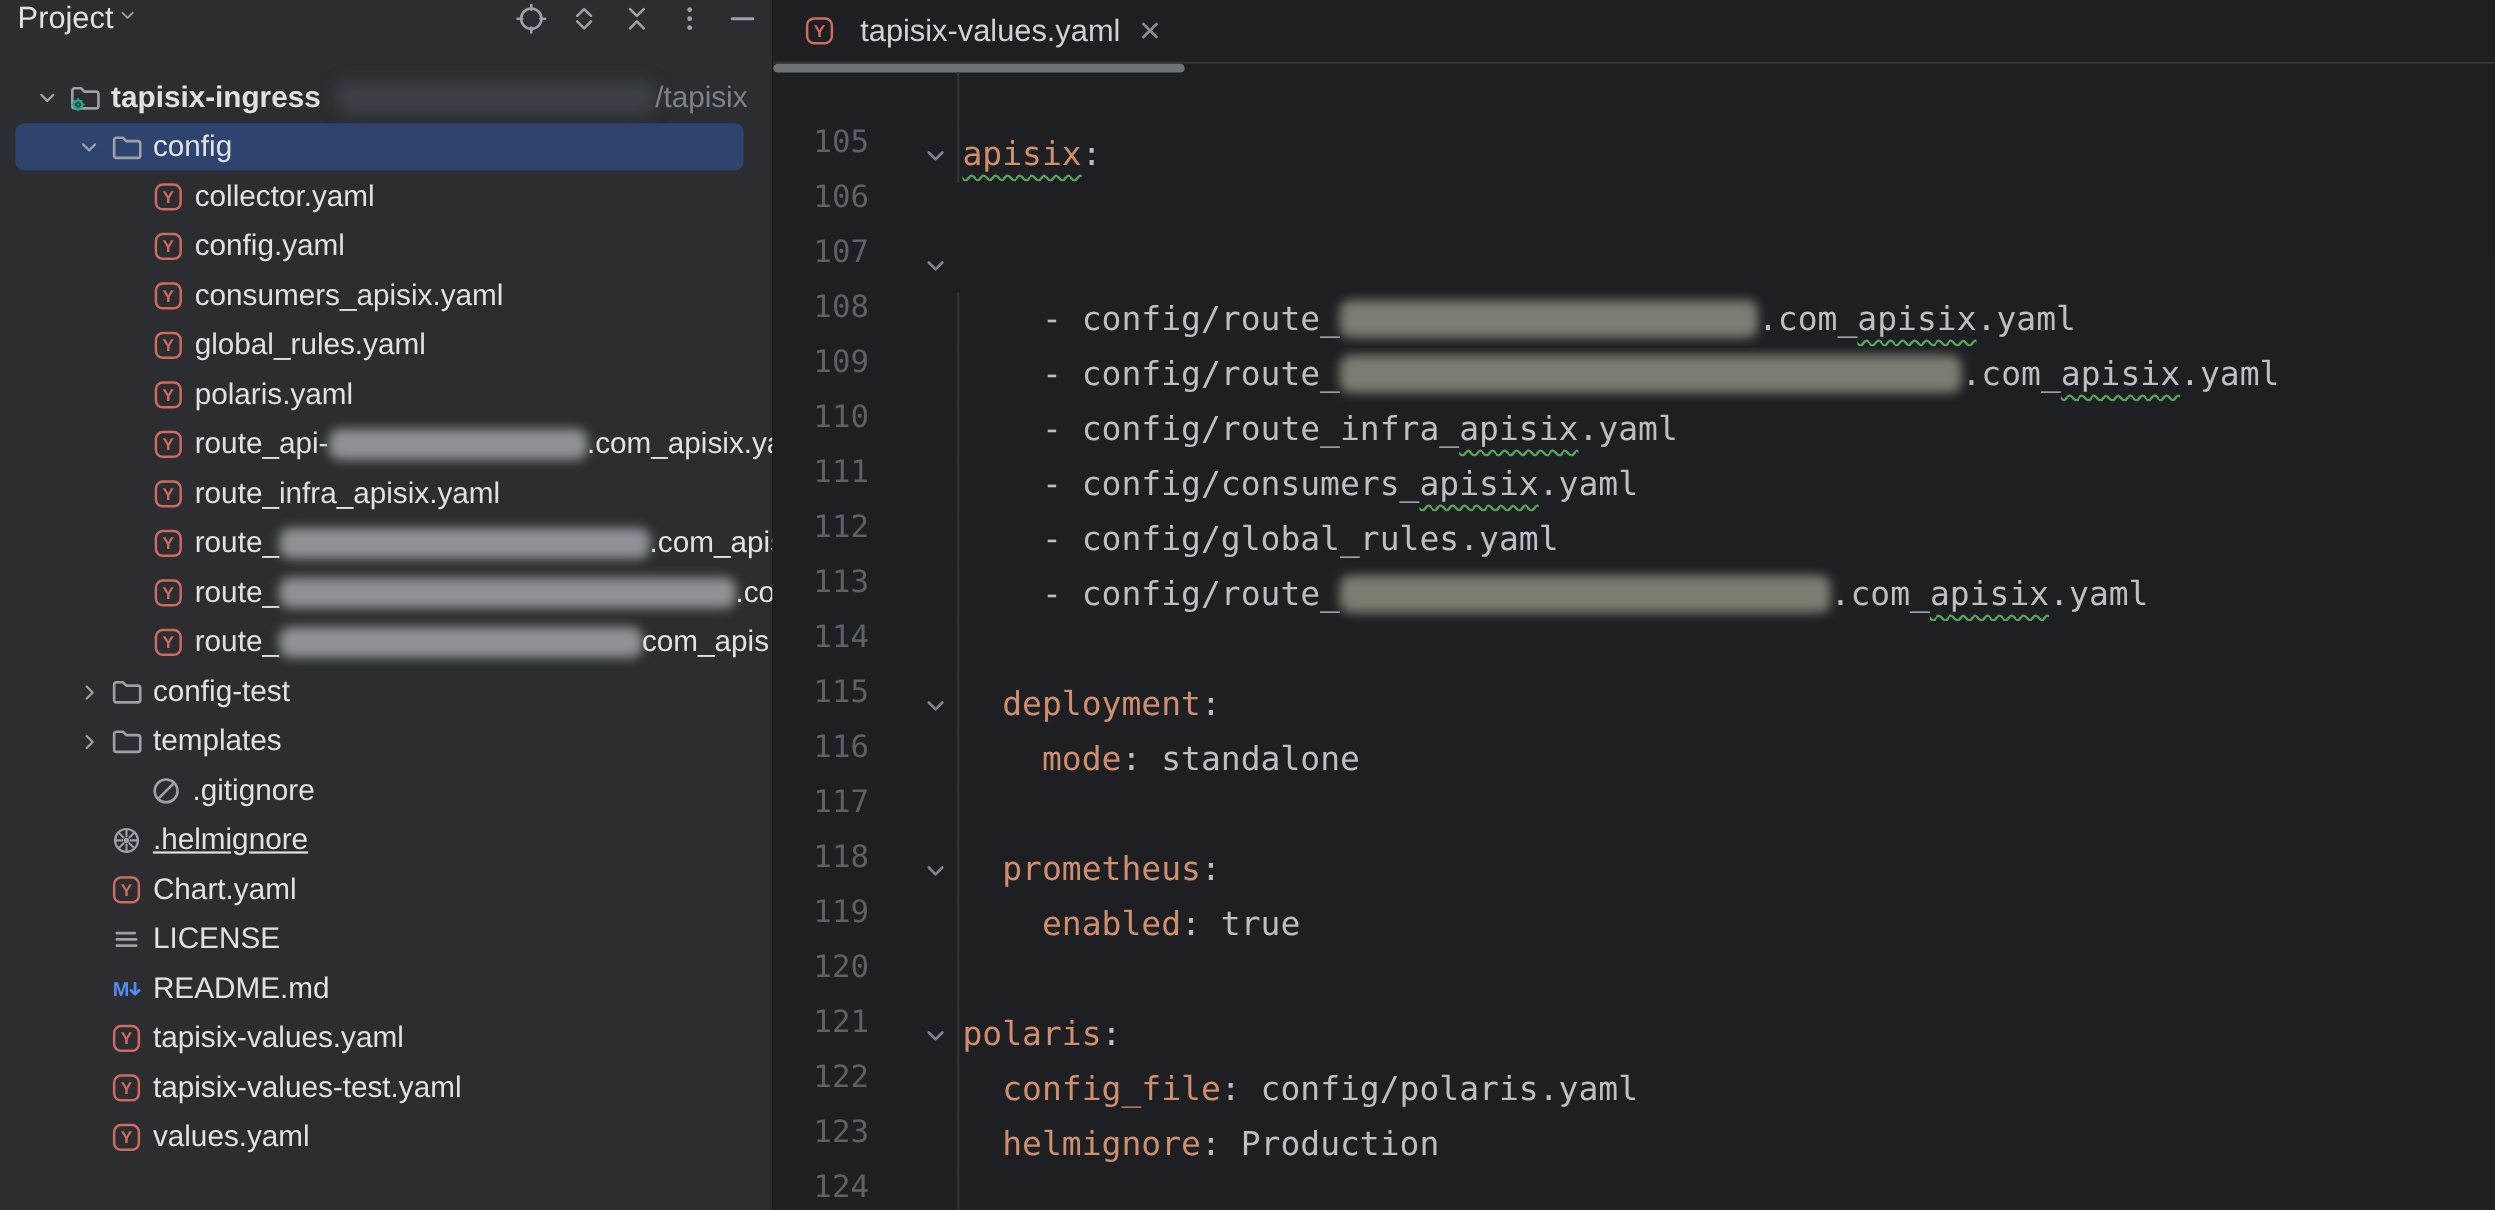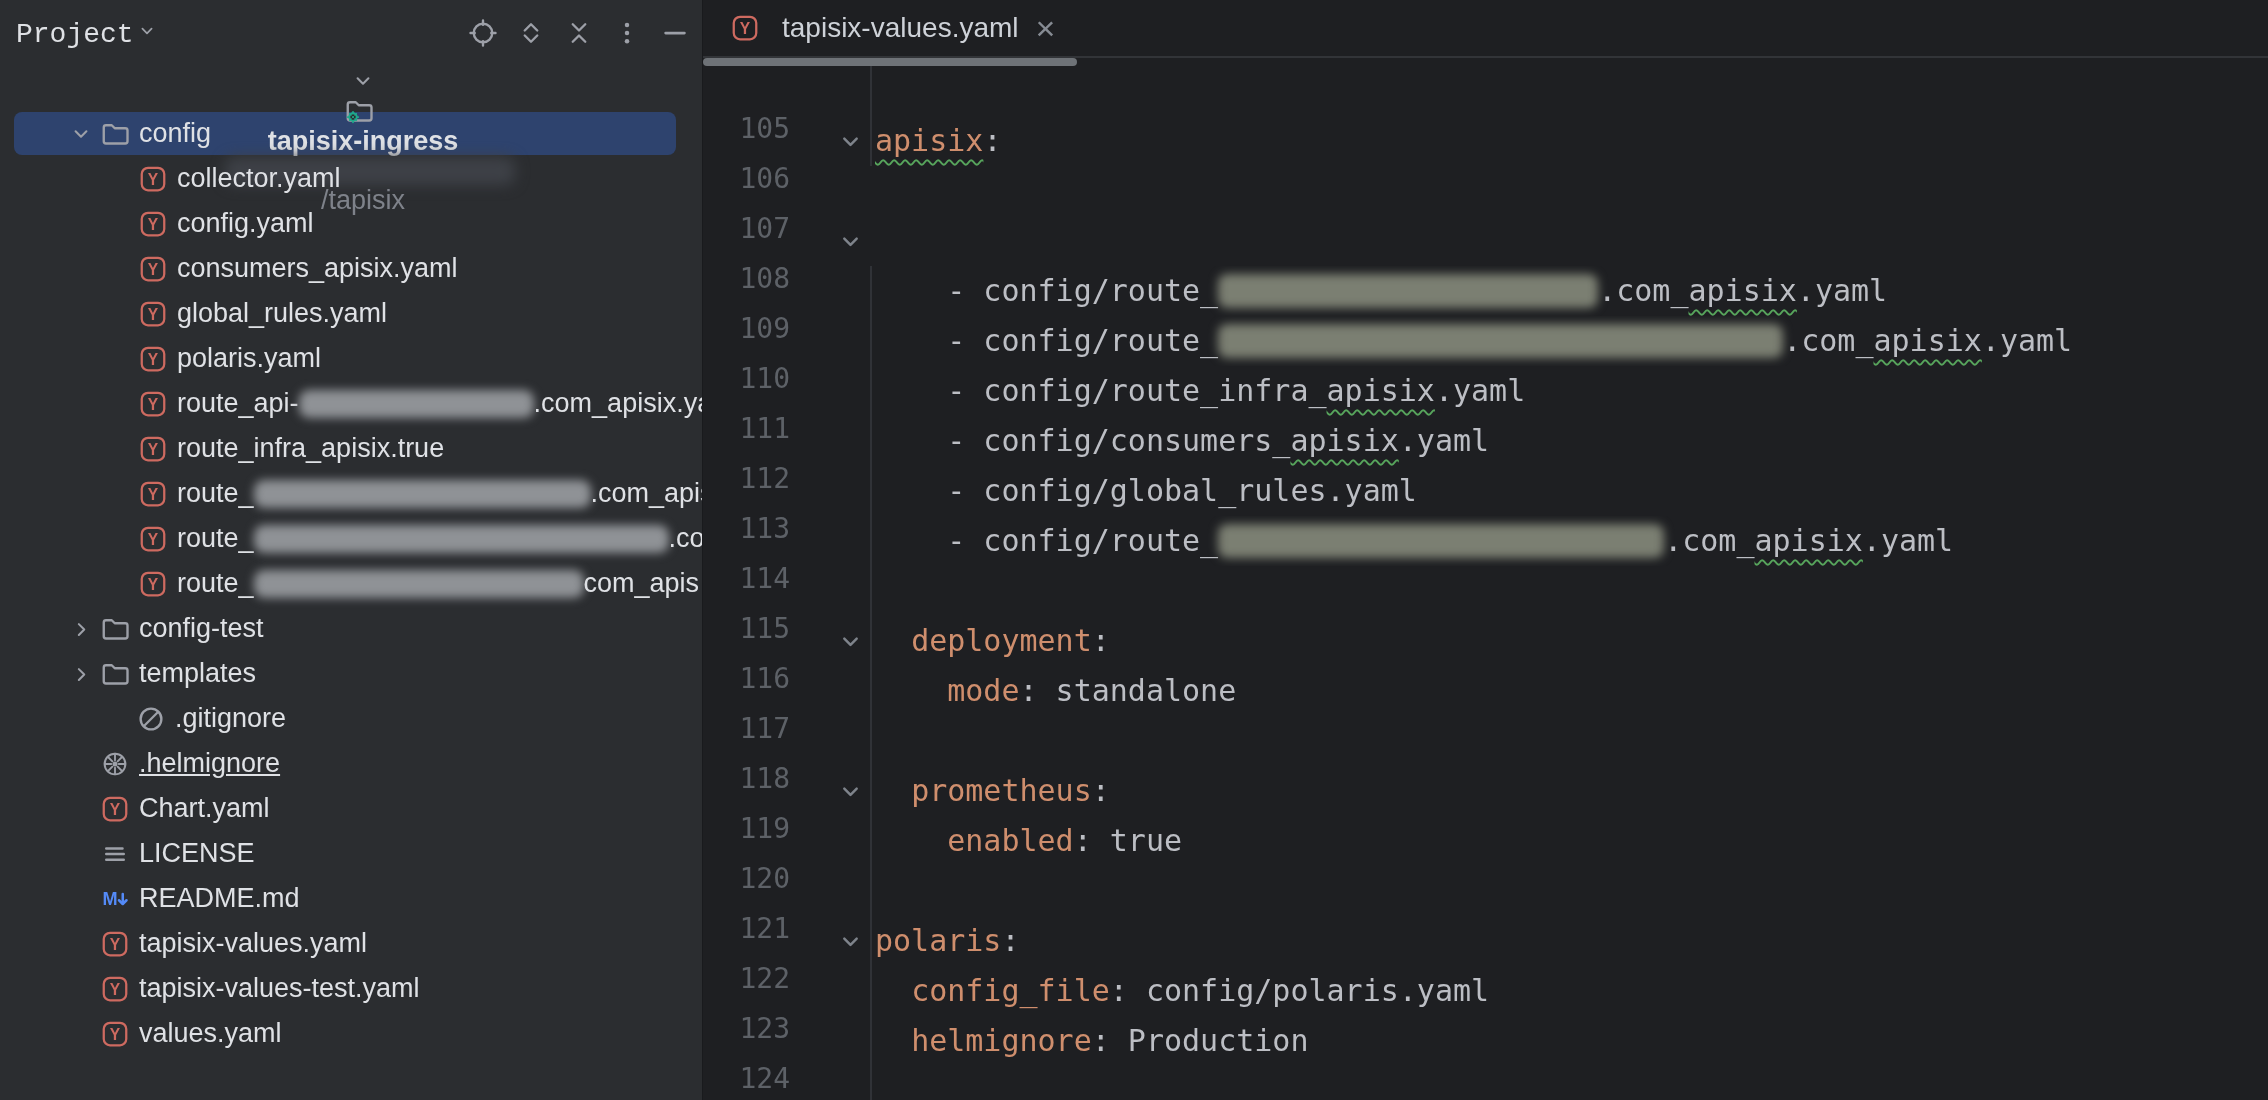--- a/index.html
+++ b/index.html
@@ -2,21 +2,21 @@
 <html><head>
 <meta charset="utf-8">
 <style>
   html,body { margin:0; padding:0; background:#141517; }
   .app { width:2268px; height:1100px; display:flex; overflow:hidden; position:relative;
          font-family:"Liberation Sans", sans-serif; background:#1E1F22; }
 
   
   .sidebar { width:703px; flex:none; background:#2B2D30; overflow:hidden; box-sizing:border-box;
              border-right:1px solid #191A1D; }
-  .sb-header { height:50px; display:flex; align-items:flex-end; padding:0 10px 0 16px;font-family:Liberation Mono, monospace; }
+  .sb-header { height:50px; display:flex; align-items:flex-start; padding:0 10px 0 16px; }
   .panel-title { color:#DFE1E5; font-size:28px; display:inline-flex; align-items:center; gap:2px; cursor:default; }
   .spacer { flex:1; }
   .tbicon { width:34px; height:34px; flex:none; display:flex; align-items:center; justify-content:center; margin-left:14px; }
   .tree { padding-top:16px; }
   .trow { height:45px; display:flex; align-items:center; position:relative; color:#DFE1E5;
           font-size:27px; white-space:nowrap; }
   .trow > * { position:relative; z-index:1; }
   .trow.sel::before { content:""; position:absolute; left:14px; right:26px; top:1px; bottom:1px;
                       background:#2E436E; border-radius:8px; z-index:0; }
   .chevslot { width:38px; height:30px; flex:none; display:flex; align-items:center; justify-content:center; }
@@ -93,21 +93,21 @@
             </svg>
           </span>
           <span class="tbicon">
             <svg viewBox="0 0 24 24" width="30" height="30" fill="none" stroke="#9DA0A8" stroke-width="1.9" stroke-linecap="round" stroke-linejoin="round">
               <line x1="4.5" y1="12" x2="19.5" y2="12" stroke-width="2.2"></line>
             </svg>
           </span>
         </span>
     </div>
     <div class="tree" id="tree">
-        <div class="trow" style="padding-left: 24px; flex-direction: column;">
+        <div class="trow" style="padding-left: 24px;">
           <span class="chevslot">
             <svg viewBox="0 0 24 24" width="26" height="26" fill="none" stroke="#9DA0A8" stroke-width="1.9" stroke-linecap="round" stroke-linejoin="round">
               <polyline points="7,9.5 12,14.5 17,9.5"></polyline>
             </svg>
           </span>
           <span class="ticon">
             <svg viewBox="0 0 24 24" width="30" height="30" fill="none" stroke="#9DA0A8" stroke-width="1.9" stroke-linecap="round" stroke-linejoin="round">
               <path d="M3 6.8c0-1 .8-1.8 1.8-1.8h4.6l2.4 2.4h8.4c1 0 1.8.8 1.8 1.8v8.6c0 1-.8 1.8-1.8 1.8H4.8c-1 0-1.8-.8-1.8-1.8V6.8z"></path>
               <circle cx="7.2" cy="16.8" r="3" fill="#2B2D30" stroke="#1FA98C" stroke-width="1.5"></circle>
          <circle cx="7.2" cy="16.8" r="0.9" fill="#1FA98C" stroke="none"></circle>
@@ -194,21 +194,21 @@
           <span class="tlabel">.com_apisix.ya</span>
         </div>
         <div class="trow" style="padding-left: 100px;">
           <span class="chevslot"></span>
           <span class="ticon">
             <svg viewBox="0 0 24 24" width="30" height="30" fill="none" stroke="#9DA0A8" stroke-width="1.9" stroke-linecap="round" stroke-linejoin="round">
               <rect x="3" y="3" width="18" height="18" rx="5" stroke="#CE6A60" stroke-width="1.8"></rect>
          <text x="12" y="16.4" text-anchor="middle" font-size="12.5" font-weight="700" fill="#CE6A60" stroke="none" font-family="Liberation Sans, sans-serif">Y</text>
             </svg>
           </span>
-          <span class="tlabel">route_infra_apisix.true</span>
+          <span class="tlabel">route_infra_apisix.yaml</span>
         </div>
         <div class="trow" style="padding-left: 100px;">
           <span class="chevslot"></span>
           <span class="ticon">
             <svg viewBox="0 0 24 24" width="30" height="30" fill="none" stroke="#9DA0A8" stroke-width="1.9" stroke-linecap="round" stroke-linejoin="round">
               <rect x="3" y="3" width="18" height="18" rx="5" stroke="#CE6A60" stroke-width="1.8"></rect>
          <text x="12" y="16.4" text-anchor="middle" font-size="12.5" font-weight="700" fill="#CE6A60" stroke="none" font-family="Liberation Sans, sans-serif">Y</text>
             </svg>
           </span>
           <span class="tlabel">route_</span>

